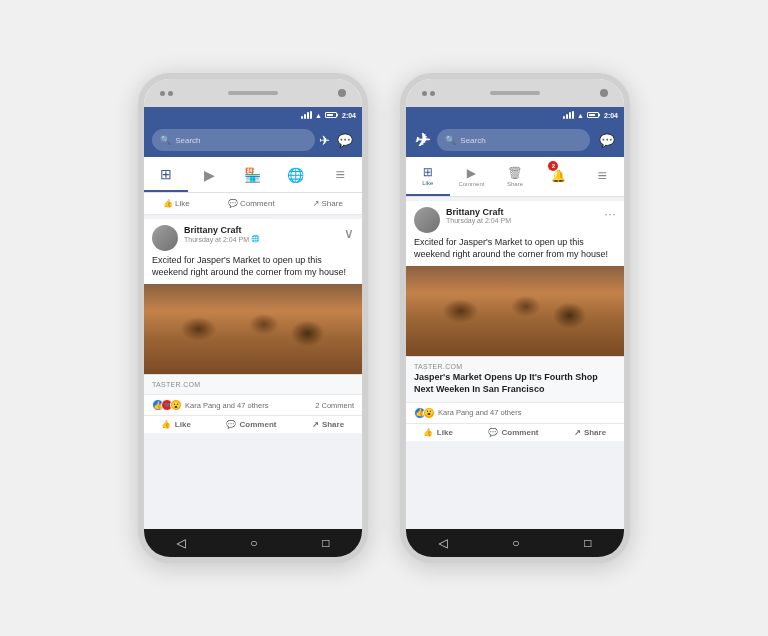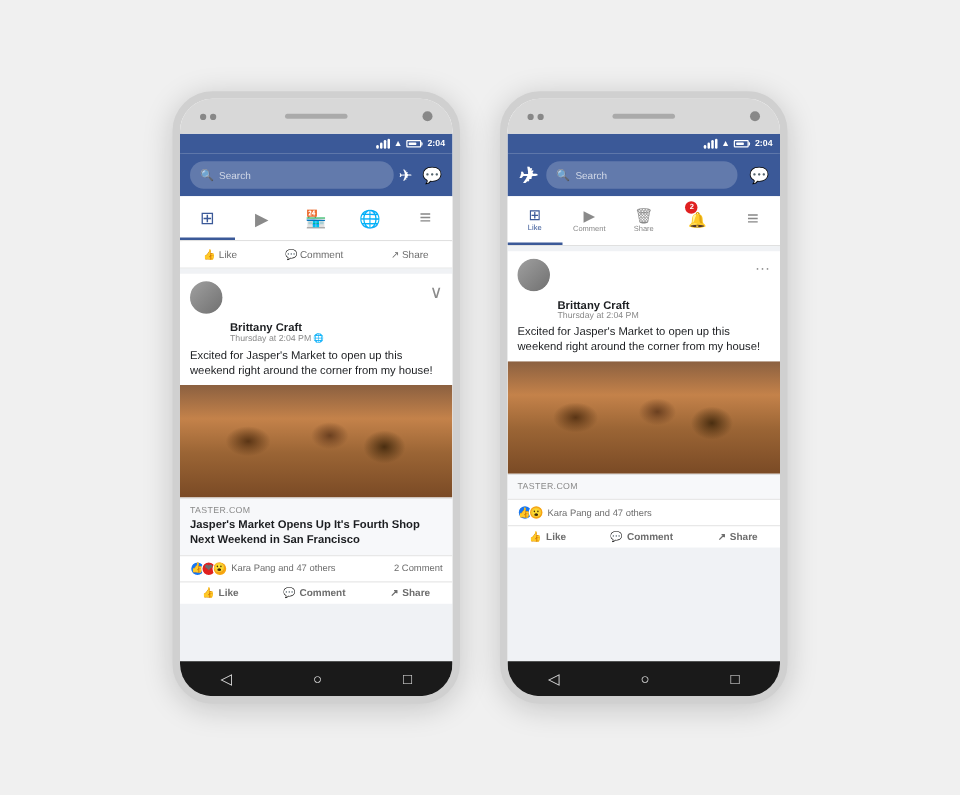--- a/index.html
+++ b/index.html
@@ -247,21 +247,20 @@
       background: linear-gradient(135deg, #a0a0a0 0%, #707070 100%);
       border-radius: 50%;
     }
     .post-meta {
       flex: 1;
     }
     .post-author {
       font-size: 9px;
       font-weight: 700;
       color: #1c1e21;
-      margin-top: 32px;
     }
     .post-time {
       font-size: 7px;
       color: #8a8a8a;
       display: flex;
       align-items: center;
       gap: 2px;
     }
     .post-more {
       font-size: 14px;
@@ -507,21 +506,20 @@
             </div>
           </div>
           <span class="post-more">∨</span>
         </div>
         <div class="post-text">Excited for Jasper's Market to open up this weekend right around the corner from my house!</div>
         <div class="post-image">
           <div class="bread-visual"></div>
         </div>
         <div class="post-link-preview">
           <div class="post-link-source">TASTER.COM</div>
-          <div class="post-link-title">Jasper's Market Opens Up It's Fourth Shop Next Weekend in San Francisco</div>
         </div>
         <div class="post-reactions">
           <div class="reactions-left">
             <div class="reaction-emojis">
               <div class="reaction-emoji reaction-like">👍</div>
               <div class="reaction-emoji reaction-love">❤</div>
               <div class="reaction-emoji reaction-wow">😮</div>
             </div>
             <span>Kara Pang and 47 others</span>
           </div>
@@ -627,20 +625,21 @@
             </div>
           </div>
           <span class="post-more" style="font-size:12px;">···</span>
         </div>
         <div class="post-text">Excited for Jasper's Market to open up this weekend right around the corner from my house!</div>
         <div class="post-image">
           <div class="bread-visual"></div>
         </div>
         <div class="post-link-preview">
           <div class="post-link-source">TASTER.COM</div>
+          <div class="post-link-title">Jasper's Market Opens Up It's Fourth Shop Next Weeken In San Francisco</div>
         </div>
         <div class="post-reactions">
           <div class="reactions-left">
             <div class="reaction-emojis">
               <div class="reaction-emoji reaction-like">👍</div>
               <div class="reaction-emoji reaction-wow">😮</div>
             </div>
             <span>Kara Pang and 47 others</span>
           </div>
         </div>

